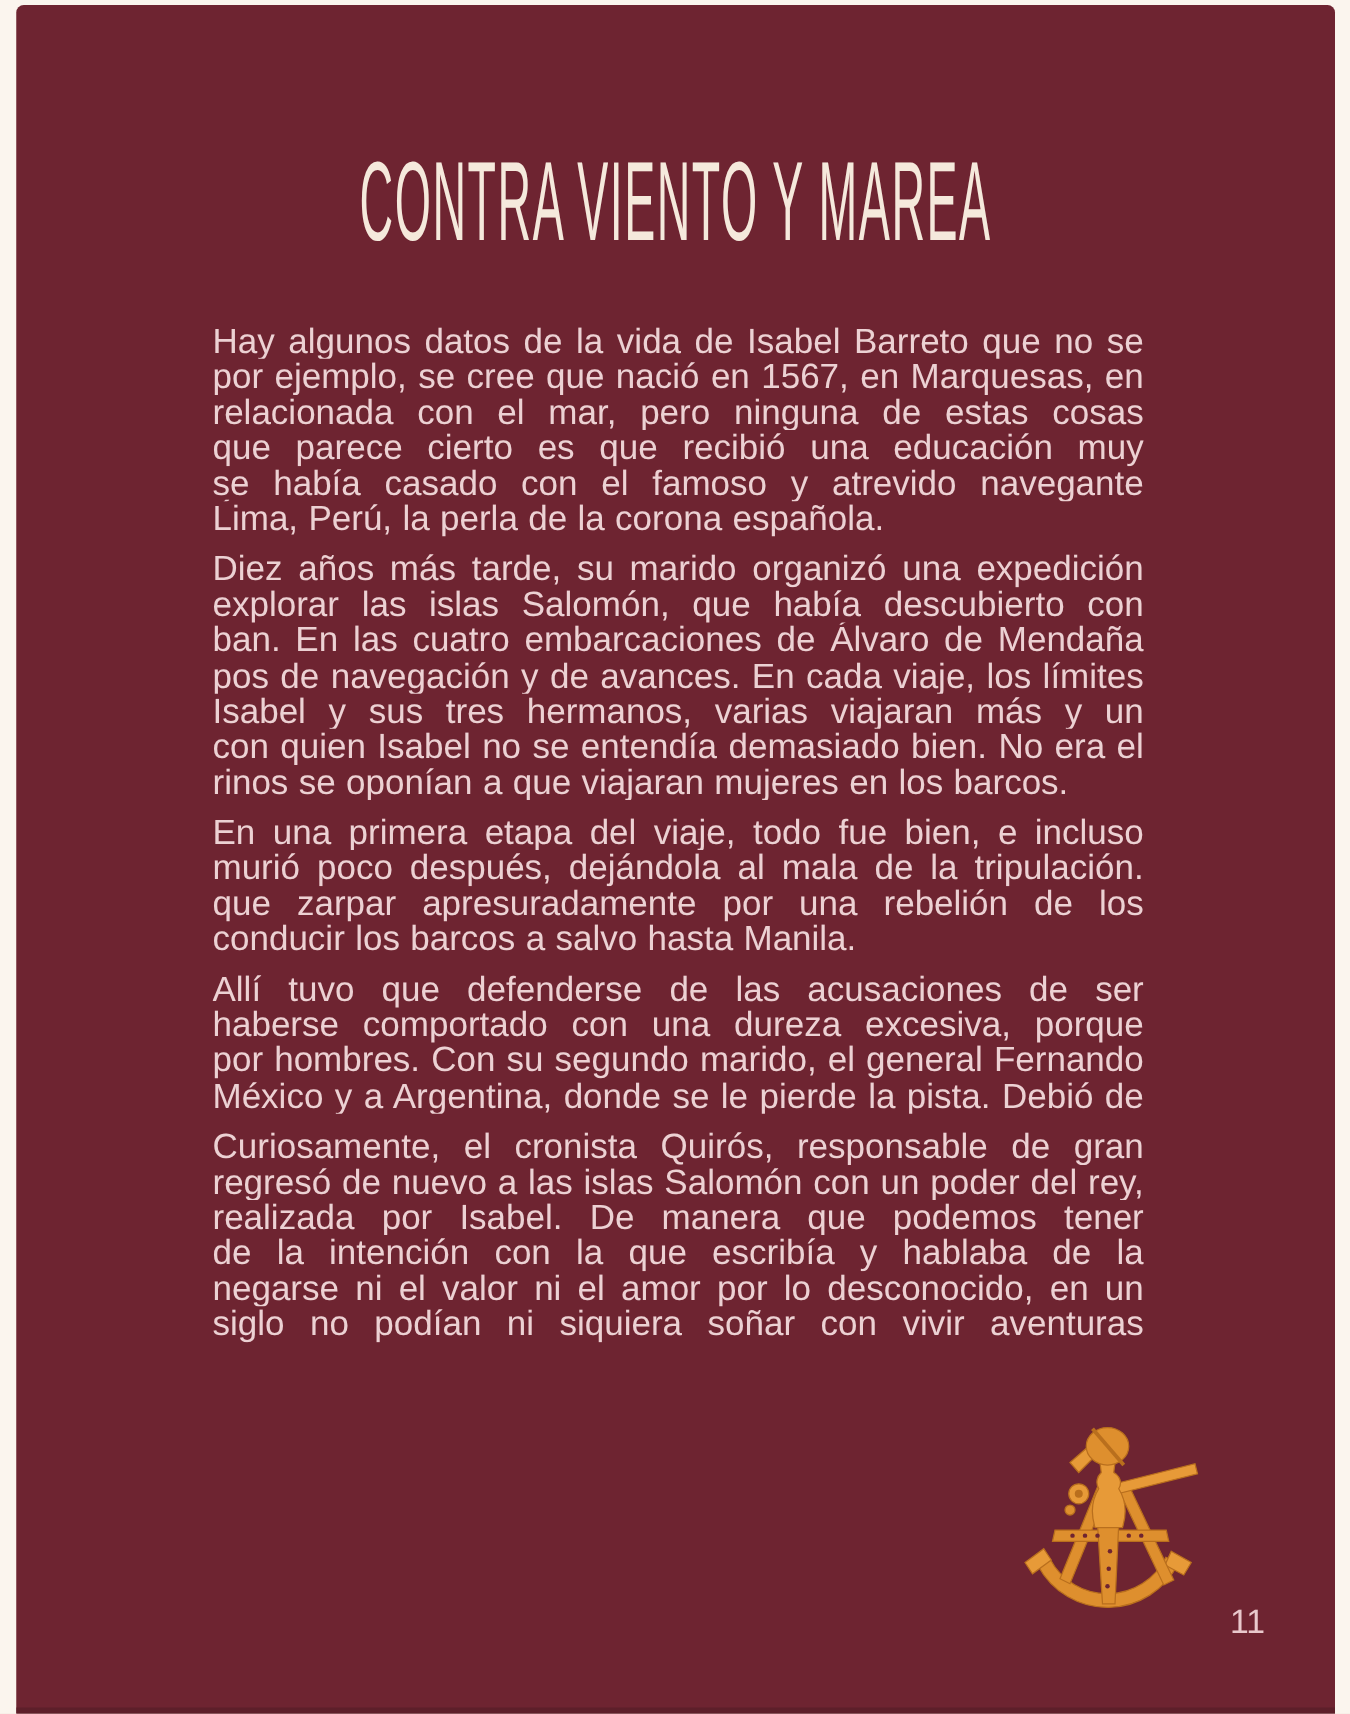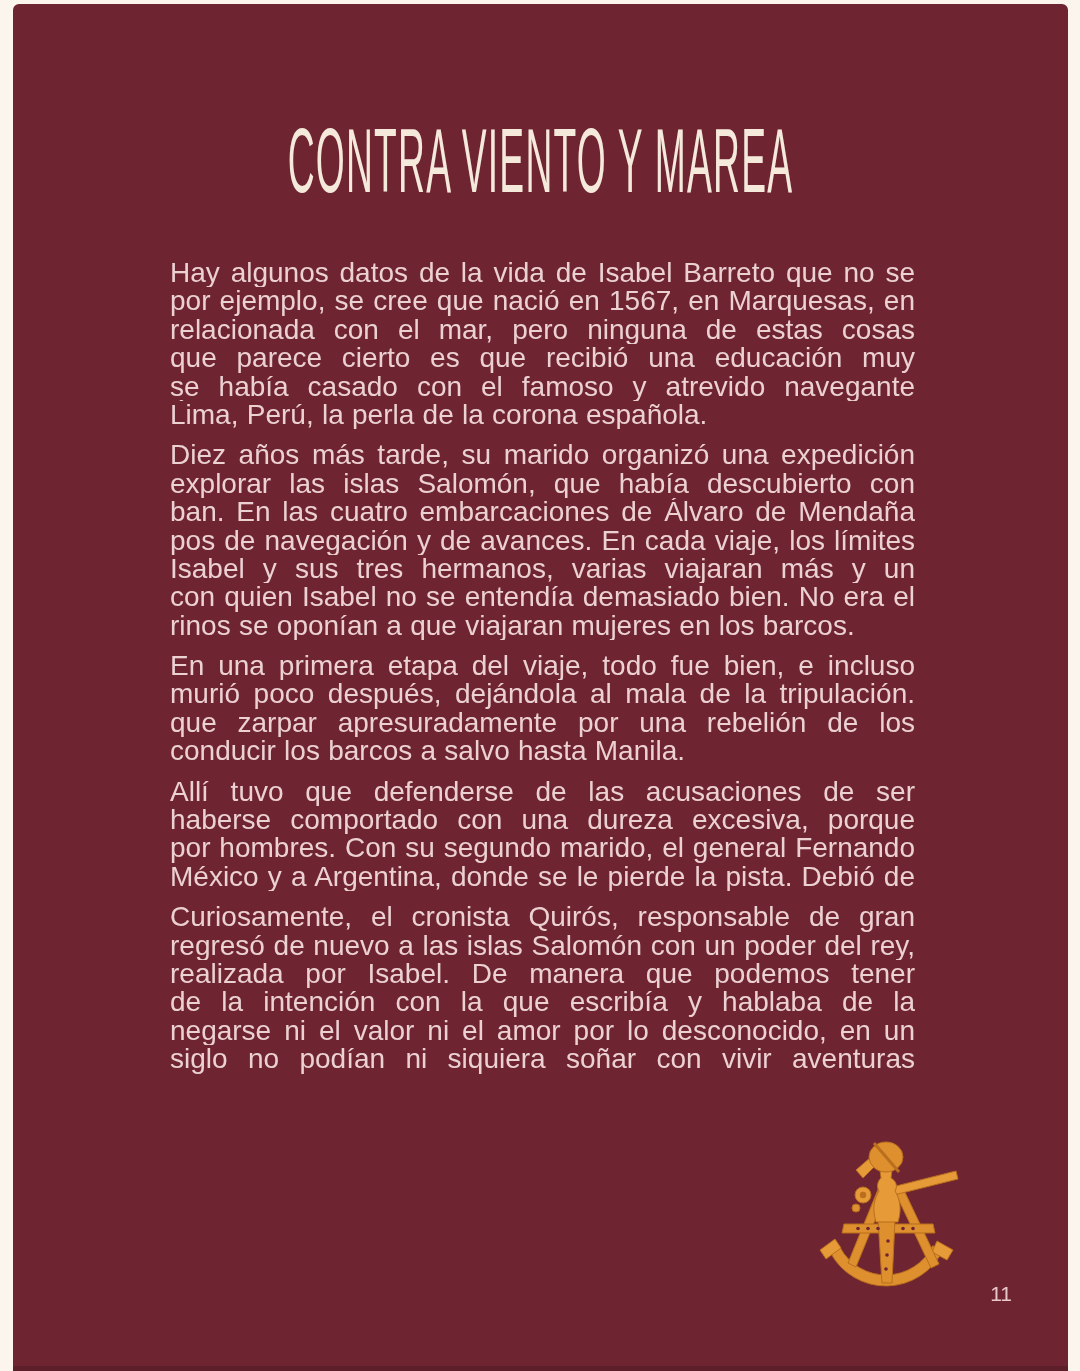--- a/index.html
+++ b/index.html
@@ -58,21 +58,21 @@
     overflow: hidden;
     text-align: justify;
     text-align-last: justify;
     word-spacing: 0.5px;
   }
   .line.last { text-align-last: left; }
   .page-number {
     position: absolute;
     top: 1278px;
     right: 56px;
-    font-size: 21px;
+    font-size: 27px;
     color: #E9C8CC;
   }
   .sextant {
     position: absolute;
     left: 797px;
     top: 1124px;
     width: 152px;
     height: 166px;
   }
   .bottom-strip {

